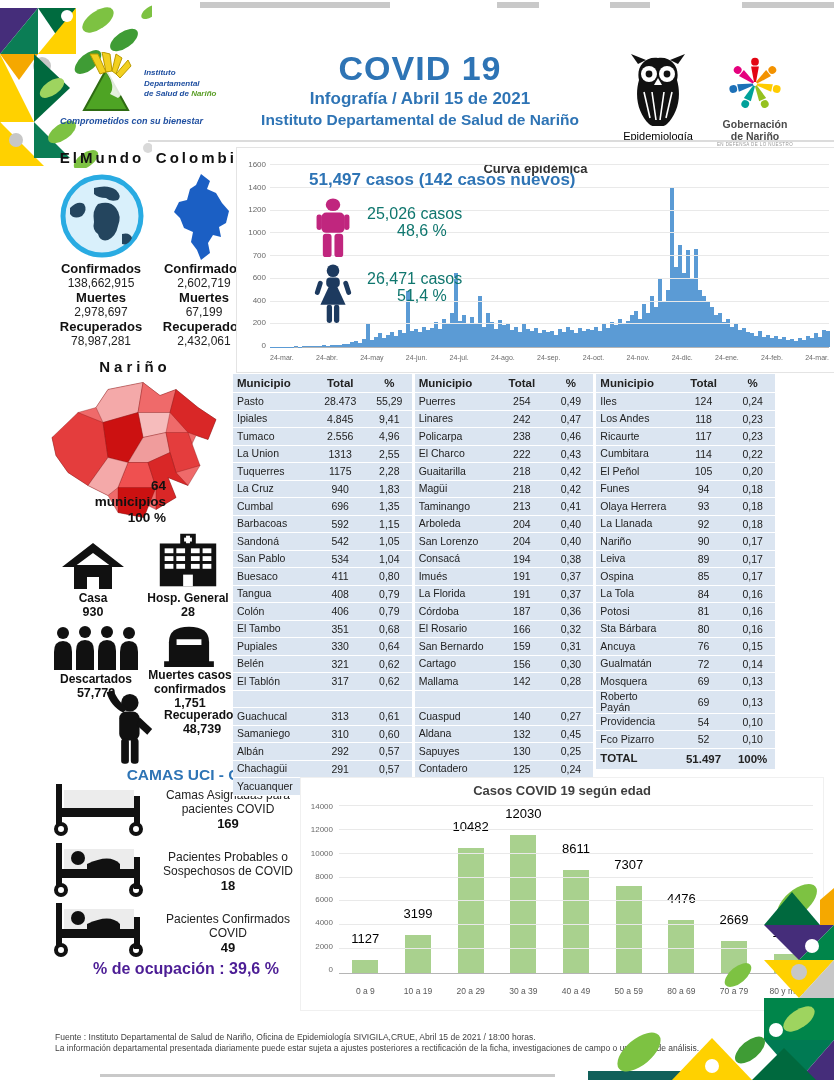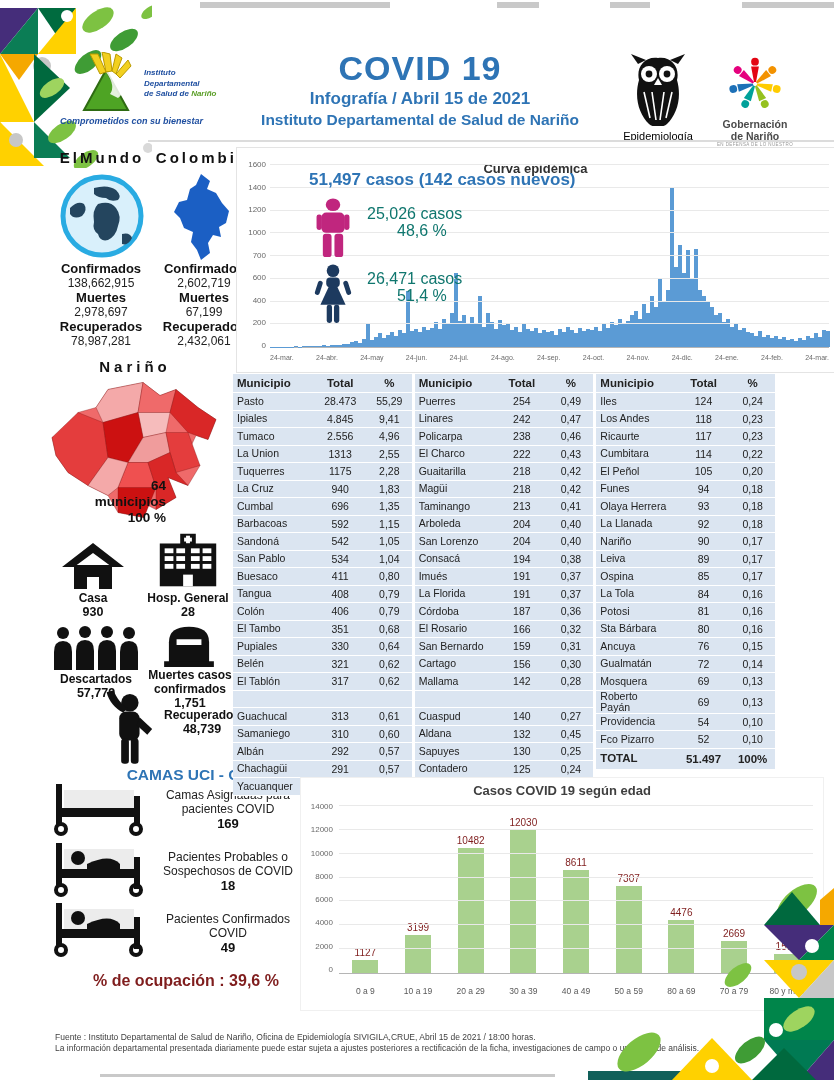--- a/index.html
+++ b/index.html
@@ -41,36 +41,36 @@
 
   
   .icon-lab{font-size:12px;font-weight:bold;line-height:14px;color:#111;}
   .icon-val{font-size:12.5px;font-weight:bold;color:#111;}
   .muni-txt{font-size:13.5px;font-weight:bold;line-height:16px;color:#111;}
 
   
   .camas-h{font-size:15.5px;font-weight:bold;color:#2e74b5;}
   .bed-lab{font-size:12px;line-height:14px;color:#222;}
   .bed-val{font-size:13px;font-weight:bold;color:#111;}
-  .ocup{font-size:16px;font-weight:bold;color:#7f1d1d;margin-top:12px;}
+  .ocup{font-size:16px;font-weight:bold;color:#4c1d95;}
 
   
   #muni-table{left:233px;top:374px;width:542px;display:flex;gap:3px;}
   .tgroup{flex:1 1 0;}
   .trow{display:grid;grid-template-columns:45% 30% 25%;min-height:16.5px;background:#dbe5f1;
         border-bottom:1px solid #fff;align-items:center;font-size:10.5px;color:#222;}
   .trow .c0{padding-left:4px;white-space:pre-line;line-height:11px;}
   .trow .c1,.trow .c2{text-align:center;}
   .thead{font-weight:bold;font-size:11.5px;min-height:18px;}
   .ttotal{font-weight:bold;font-size:11.5px;min-height:20px;}
 
   
   #age-card{left:300px;top:777px;width:522px;height:232px;background:#fff;border:1px solid #f0f0f0;}
   .age-slot{flex:1 1 0;display:flex;flex-direction:column;align-items:center;justify-content:flex-end;height:100%;}
-  .age-val{font-size:10px;color:#7f1d1d;margin-bottom:2px;}
+  .age-val{font-size:13px;color:#000000;margin-bottom:14px;}
   .age-bar{width:26px;background:#a9d18e;}
   .age-x{flex:1 1 0;text-align:center;font-size:8.5px;color:#595959;}
 
   .footer-line{font-size:8.5px;color:#3f3f3f;line-height:11px;}
   .bot-grey{position:absolute;left:100px;top:1074px;width:455px;height:3px;background:#c9c9c9;}
   .bot-teal{position:absolute;left:588px;top:1071px;width:128px;height:9px;background:#11605a;}
 </style>
 </head>
 <body>
 

